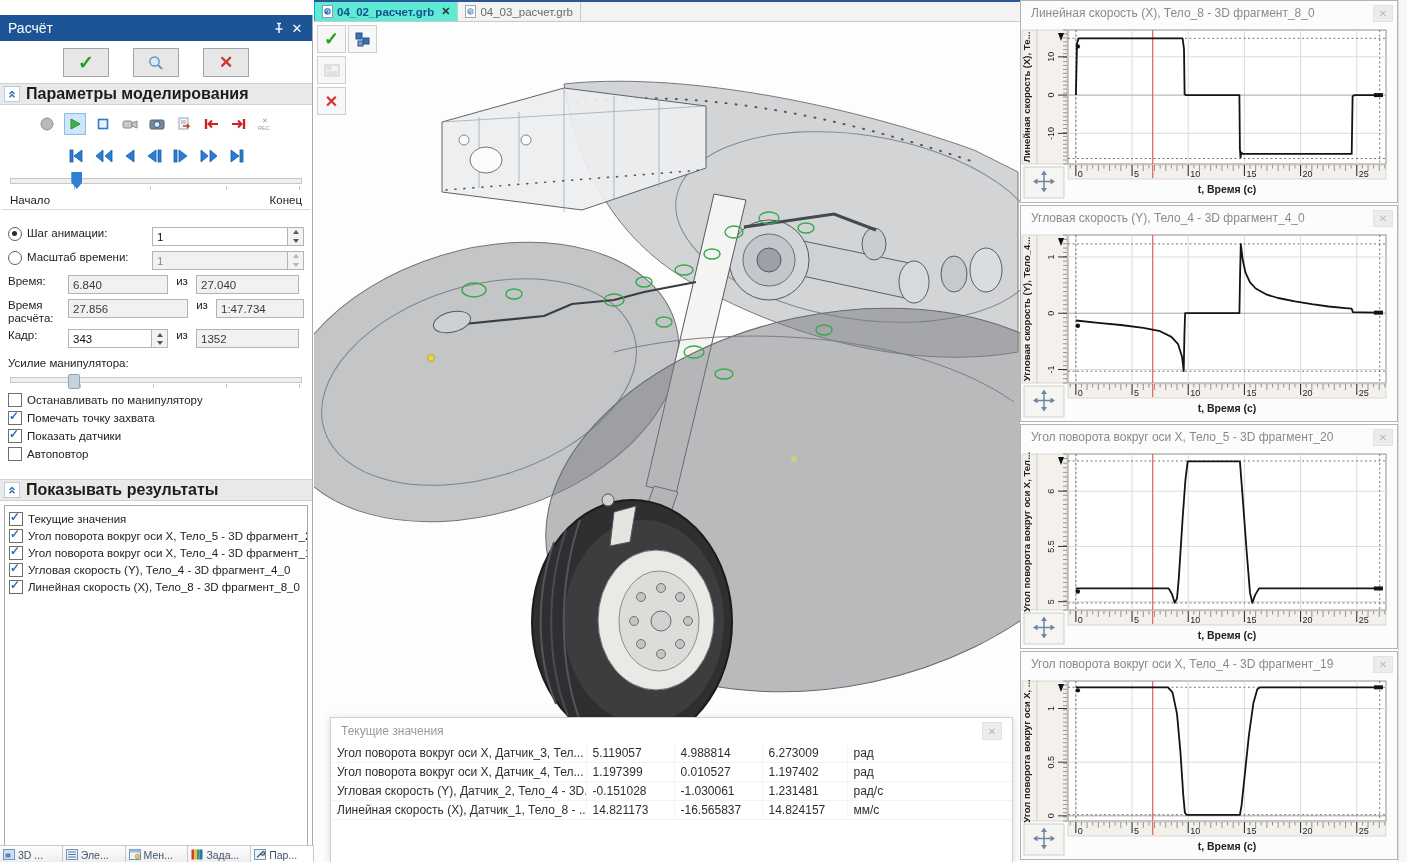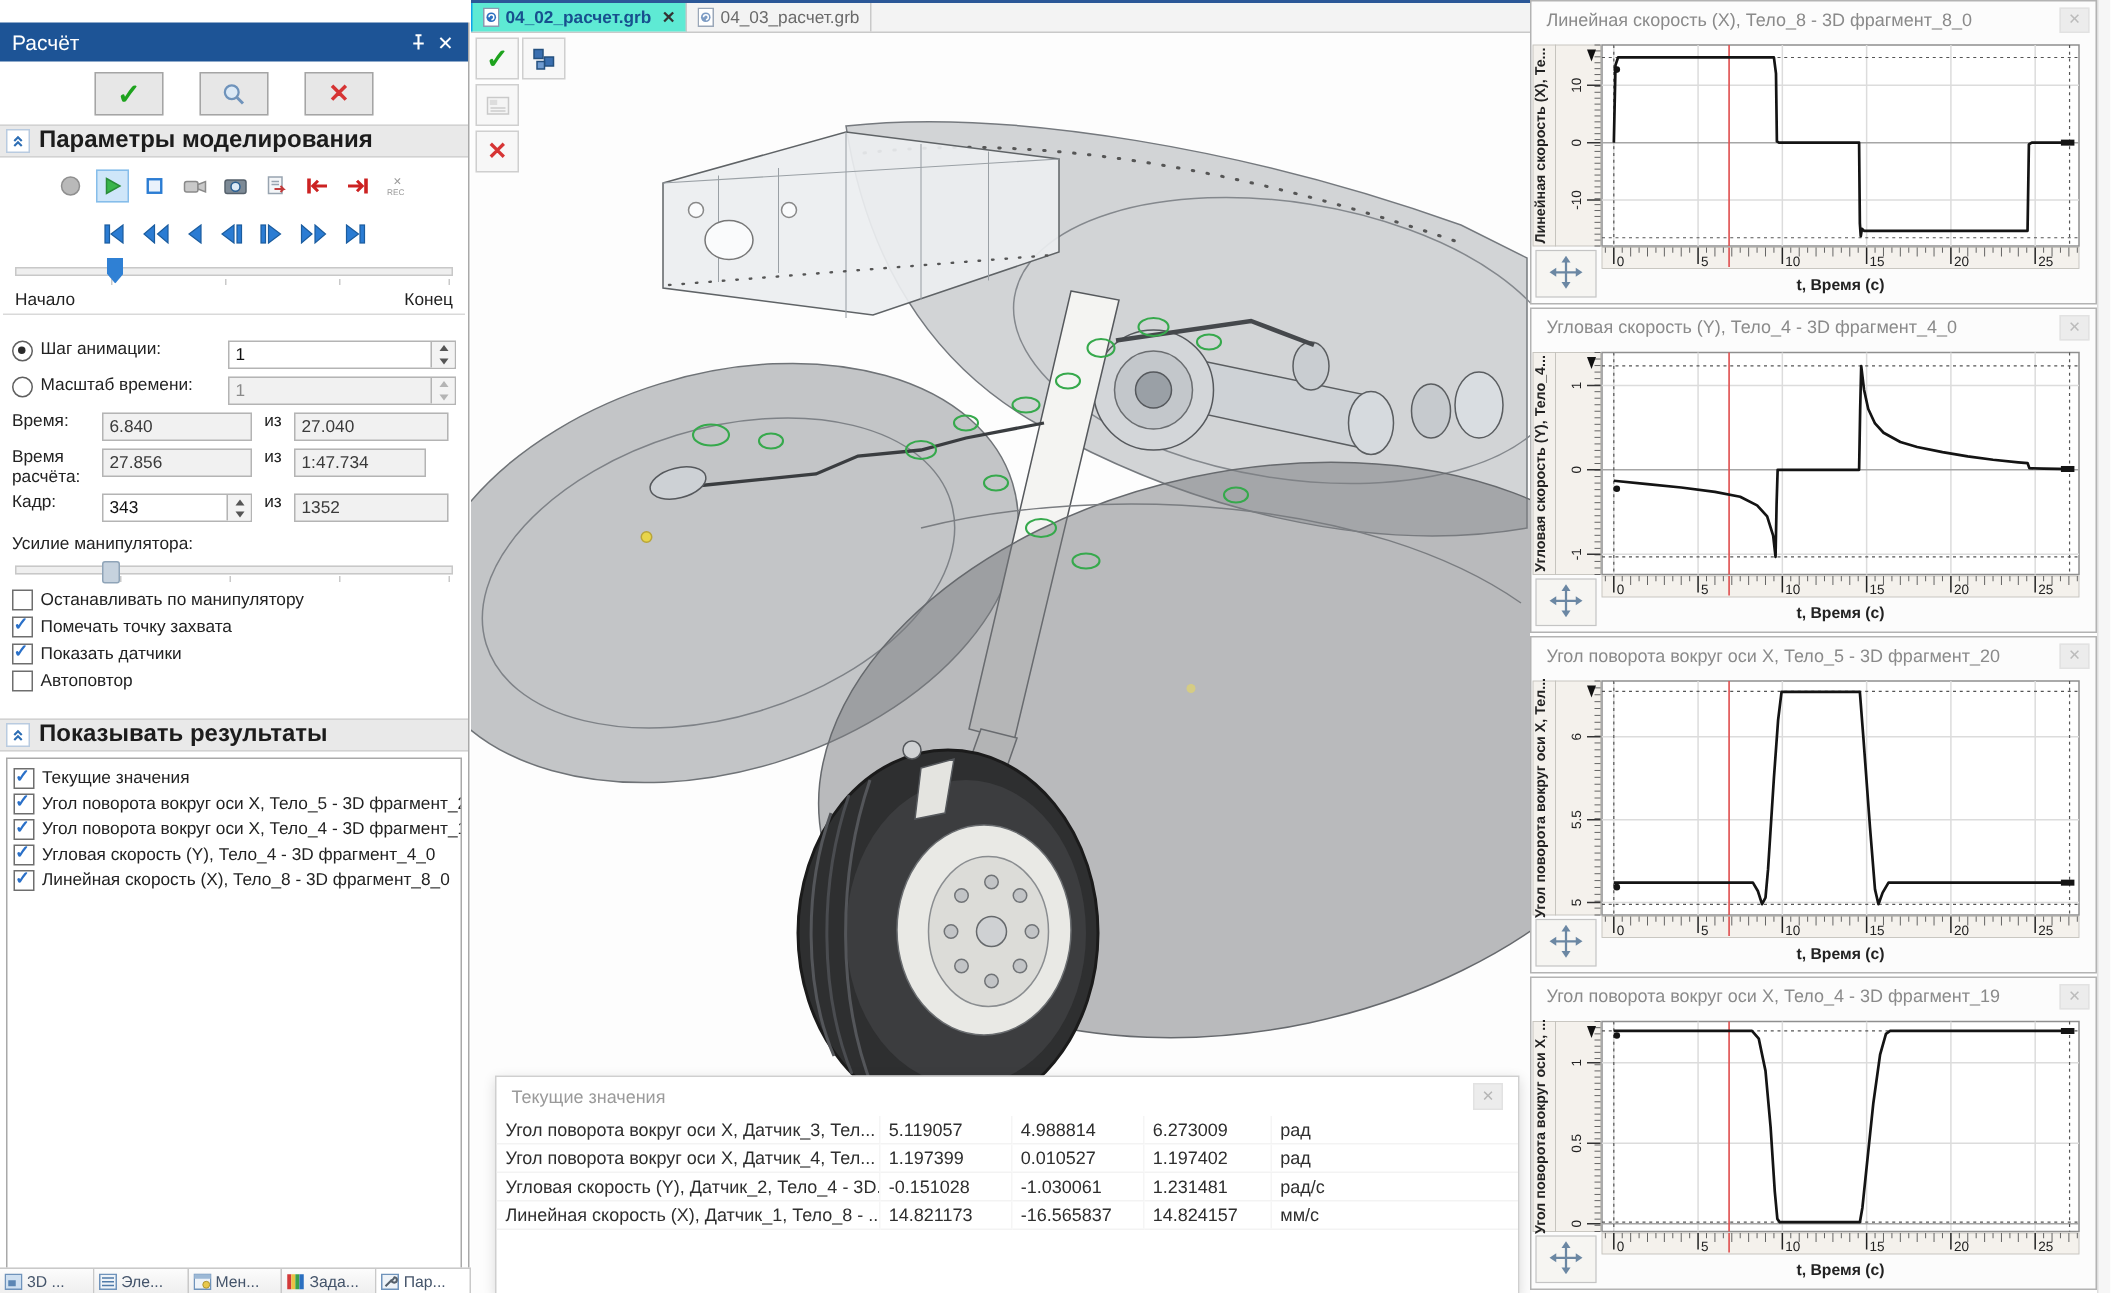--- a/index.html
+++ b/index.html
@@ -313,21 +313,21 @@
       <div class="field" style="width:100px">
           <span>6.840</span>
         </div>
       <span class="iz">из</span>
       <div class="field" style="width:103px">
           <span>27.040</span>
         </div>
     </div>
     <div class="row">
       <span class="flabel">Время расчёта:</span>
-      <div class="field" style="width:100px">
+      <div class="field" style="width:120px">
           <span>27.856</span>
         </div>
       <span class="iz">из</span>
       <div class="field" style="width:88px">
           <span>1:47.734</span>
         </div>
     </div>
     <div class="row">
       <span class="flabel">Кадр:</span>
       <div class="field editable spinfield" style="width:100px">

